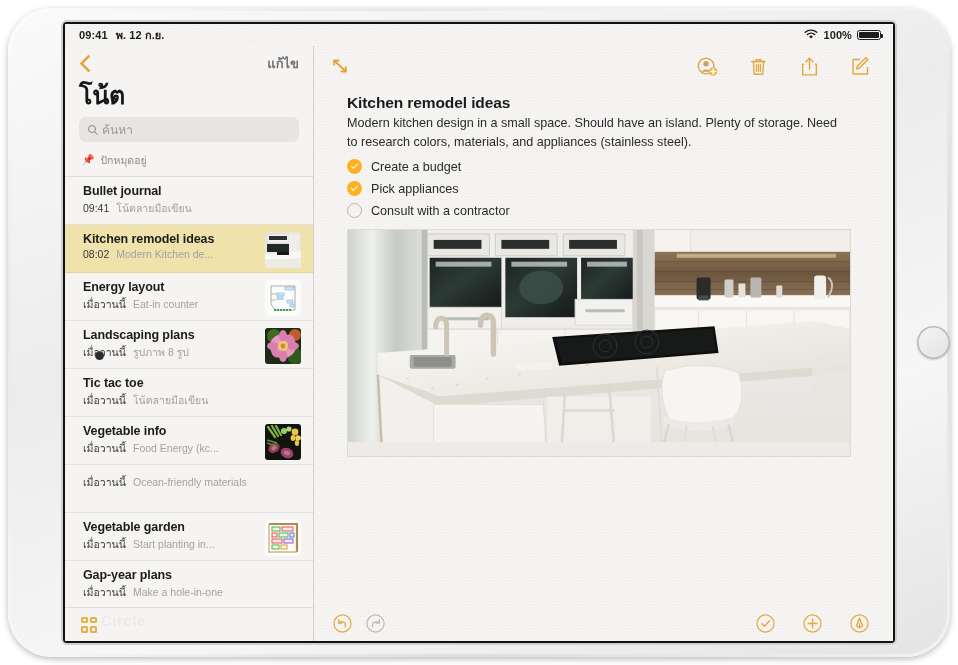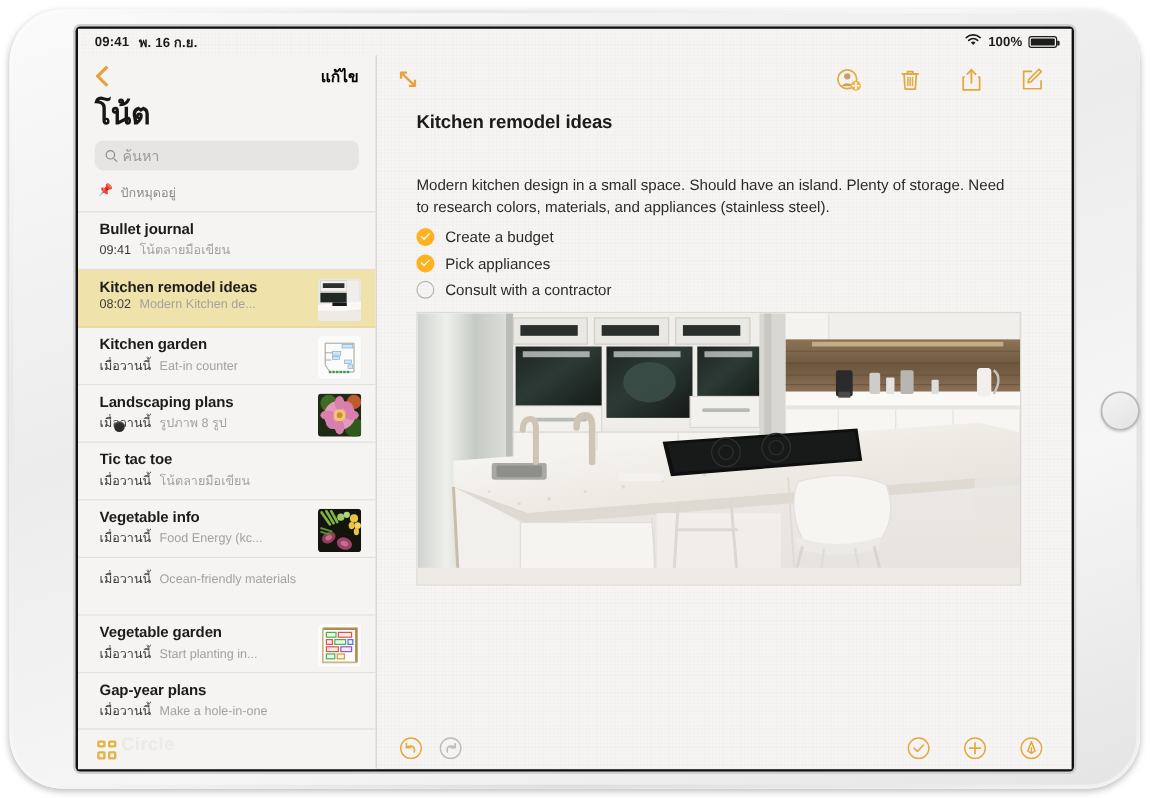--- a/index.html
+++ b/index.html
@@ -72,21 +72,21 @@
     background:#f5f4f2;
     border-right:1px solid #d4d2cf;
     display:flex; flex-direction:column;
   }
   #sidebar-top{ padding:0 14px; }
   #sb-navrow{ height:34px; display:flex; align-items:center; justify-content:space-between; }
   #back-chevron{
     width:13px; height:13px; border-left:3px solid #e8a33d; border-bottom:3px solid #e8a33d;
     transform:rotate(45deg); margin-left:3px; border-radius:1px;
   }
-  #edit-btn{ color:#000000; font-size:13px; font-weight:bold; }
+  #edit-btn{ color:#737373; font-size:13px; font-weight:bold; }
   #sb-title{ font-size:25px; font-weight:bold; color:#171717; line-height:1.15; padding:1px 0 7px; letter-spacing:-.2px; }
 
   #search-field{
     height:25px; border-radius:7px; background:#e6e5e3;
     display:flex; align-items:center; padding:0 9px; gap:6px; margin-bottom:7px;
   }
   .mag{
     width:8px; height:8px; border:1.4px solid #8b8a88; border-radius:50%;
     position:relative; flex:none;
   }
@@ -124,21 +124,21 @@
   #note-pane{ position:absolute; left:250px; top:22px; right:0; bottom:0; display:flex; flex-direction:column; }
   #note-toolbar{ height:40px; display:flex; align-items:center; padding:0 22px 0 16px; }
   #expand-icon{ width:18px; height:18px; position:relative; }
   #expand-icon svg{ width:100%; height:100%; display:block; }
   #tb-right{ margin-left:auto; display:flex; align-items:center; gap:30px; }
   .tb-icon{ width:21px; height:21px; }
   .tb-icon svg{ width:100%; height:100%; display:block; }
 
   #note-body{ flex:1; padding:8px 22px 0 32px; overflow:hidden; }
   #note-title{ font-size:15.5px; font-weight:bold; color:#1b1b1b; letter-spacing:-.1px; }
-  #note-para{ font-size:12.6px; color:#2a2a2a; line-height:1.52; margin-top:33px; max-width:500px; }
+  #note-para{ font-size:12.6px; color:#2a2a2a; line-height:1.52; margin-top:2px; max-width:500px; }
   #todo-head{ font-size:12.6px; color:#2a2a2a; margin-top:20px; }
   .todo{ display:flex; align-items:center; gap:9px; margin-top:7px; }
   .cbox{ width:15px; height:15px; border-radius:50%; flex:none; position:relative; }
   .cbox.done{ background:#ffb21f; }
   .cbox.done:after{
     content:""; position:absolute; left:4px; top:4.2px; width:6px; height:3.2px;
     border-left:1.6px solid #fff; border-bottom:1.6px solid #fff; transform:rotate(-45deg);
   }
   .cbox.open{ border:1.4px solid #b6b5b2; }
   .todo-label{ font-size:12.6px; color:#2a2a2a; }
@@ -155,21 +155,21 @@
 </head>
 <body>
 
 <div id="device">
   <div id="bezel-inner"></div>
 
   <div id="screen">
 
     <div id="statusbar">
       <span class="sb-time">09:41</span>
-      <span class="sb-date">พ. 16 ก.ย.</span>
+      <span class="sb-date">พ. 12 ก.ย.</span>
       <span class="sb-right">
         <span>
           <svg width="14" height="11" viewBox="0 0 14 11">
             <path d="M7 9.6 L5.1 7.5 a2.8 2.8 0 0 1 3.8 0 Z" fill="#1d1d1d"></path>
             <path d="M3.3 5.6 a5.6 5.6 0 0 1 7.4 0" stroke="#1d1d1d" stroke-width="1.4" fill="none" stroke-linecap="round"></path>
             <path d="M1.2 3.3 a8.8 8.8 0 0 1 11.6 0" stroke="#1d1d1d" stroke-width="1.4" fill="none" stroke-linecap="round"></path>
           </svg>
         </span>
         <span class="sb-pct">100%</span>
         <span class="batt">
@@ -223,21 +223,21 @@
     <rect x="2" y="12" width="22" height="8" fill="#222826"></rect>
     <rect x="24" y="2" width="10" height="18" fill="#f0eeea"></rect>
     <path d="M0 22 L36 19 L36 26 L0 29 Z" fill="#faf8f4"></path>
     <rect x="0" y="27" width="36" height="9" fill="#eeebe5"></rect>
     <rect x="12" y="20" width="12" height="3" fill="#15171a"></rect>
               </svg>
             </div>
           </div>
           <div class="note-row">
             <div class="note-texts">
-              <div class="note-title">Kitchen garden</div>
+              <div class="note-title">Energy layout</div>
               <div class="note-meta">
                 <span class="note-time">เมื่อวานนี้</span>
                 <span class="note-snip">Eat-in counter</span>
               </div>
             </div>
             <div class="thumb">
               <svg viewBox="0 0 36 36">
                 <rect width="36" height="36" fill="#fbfbfa"></rect>
     <path d="M6 6 h24 v24 H10 L6 24 Z" fill="none" stroke="#9b9b99" stroke-width=".8"></path>
     <rect x="20" y="7" width="9" height="3" fill="#cfe4f5" stroke="#6fa8d8" stroke-width=".5"></rect>

